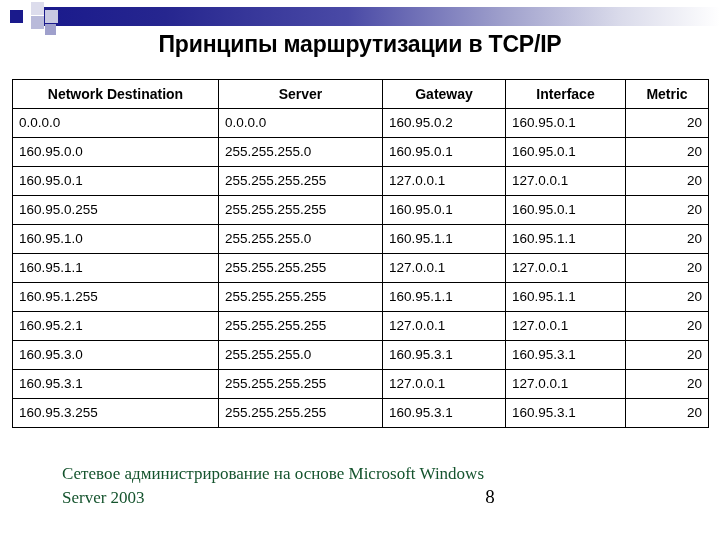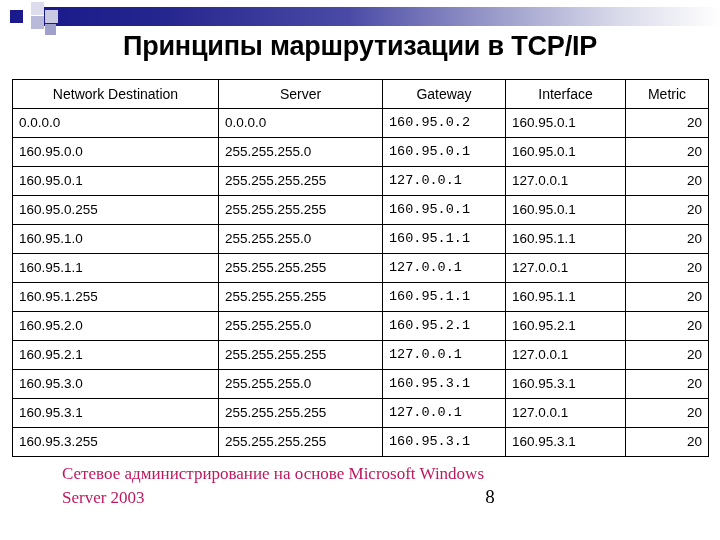--- a/index.html
+++ b/index.html
@@ -43,21 +43,21 @@
   .sq-f { left: 45px;  top: 24px; width: 11px; height: 11px; background: #9fa0cc; }
   .sq-g { left: 17px;  top: 2px;  width: 13px; height: 13px; background: #ffffff; }
 
   
   #title {
     position: absolute;
     left: 0;
     top: 31px;
     width: 720px;
     text-align: center;
-    font-size: 27px;
+    font-size: 23px;
     font-weight: bold;
     color: #000000;
     letter-spacing: -0.2px;
     white-space: nowrap;
   }
 
   
   #routing-table {
     position: absolute;
     left: 12px;
@@ -71,46 +71,46 @@
   #routing-table th,
   #routing-table td {
     border: 1px solid #000000;
     height: 28px;
     padding: 0 6px;
     line-height: 28px;
     overflow: hidden;
     white-space: nowrap;
   }
   #routing-table th {
-    font-weight: normal;
+    font-weight: bold;
     text-align: center;
     font-size: 14px;
   }
   #routing-table td.c-dest   { text-align: left; }
   #routing-table td.c-mask   { text-align: left; }
-  #routing-table td.c-gw     { text-align: left; font-family: Liberation Mono, monospace; }
+  #routing-table td.c-gw     { text-align: left; }
   #routing-table td.c-if     { text-align: left; }
   #routing-table td.c-metric { text-align: right; }
 
   col.w-dest   { width: 206px; }
   col.w-mask   { width: 164px; }
   col.w-gw     { width: 123px; }
   col.w-if     { width: 120px; }
   col.w-metric { width: 83px; }
 
   
   #footer {
     position: absolute;
     left: 62px;
     top: 462px;
     width: 430px;
     font-family: "Liberation Serif", serif;
     font-size: 17px;
     line-height: 24px;
-    color: #be185d;
+    color: #14532d;
   }
   #page-number {
     position: absolute;
     left: 470px;
     top: 486px;
     width: 40px;
     text-align: center;
     font-family: "Liberation Serif", serif;
     font-size: 19px;
     color: #000000;
@@ -193,27 +193,20 @@
         <td class="c-metric">20</td>
       </tr>
       <tr>
         <td class="c-dest">160.95.1.255</td>
         <td class="c-mask">255.255.255.255</td>
         <td class="c-gw">160.95.1.1</td>
         <td class="c-if">160.95.1.1</td>
         <td class="c-metric">20</td>
       </tr>
       <tr>
-        <td class="c-dest">160.95.2.0</td>
-        <td class="c-mask">255.255.255.0</td>
-        <td class="c-gw">160.95.2.1</td>
-        <td class="c-if">160.95.2.1</td>
-        <td class="c-metric">20</td>
-      </tr>
-      <tr>
         <td class="c-dest">160.95.2.1</td>
         <td class="c-mask">255.255.255.255</td>
         <td class="c-gw">127.0.0.1</td>
         <td class="c-if">127.0.0.1</td>
         <td class="c-metric">20</td>
       </tr>
       <tr>
         <td class="c-dest">160.95.3.0</td>
         <td class="c-mask">255.255.255.0</td>
         <td class="c-gw">160.95.3.1</td>

